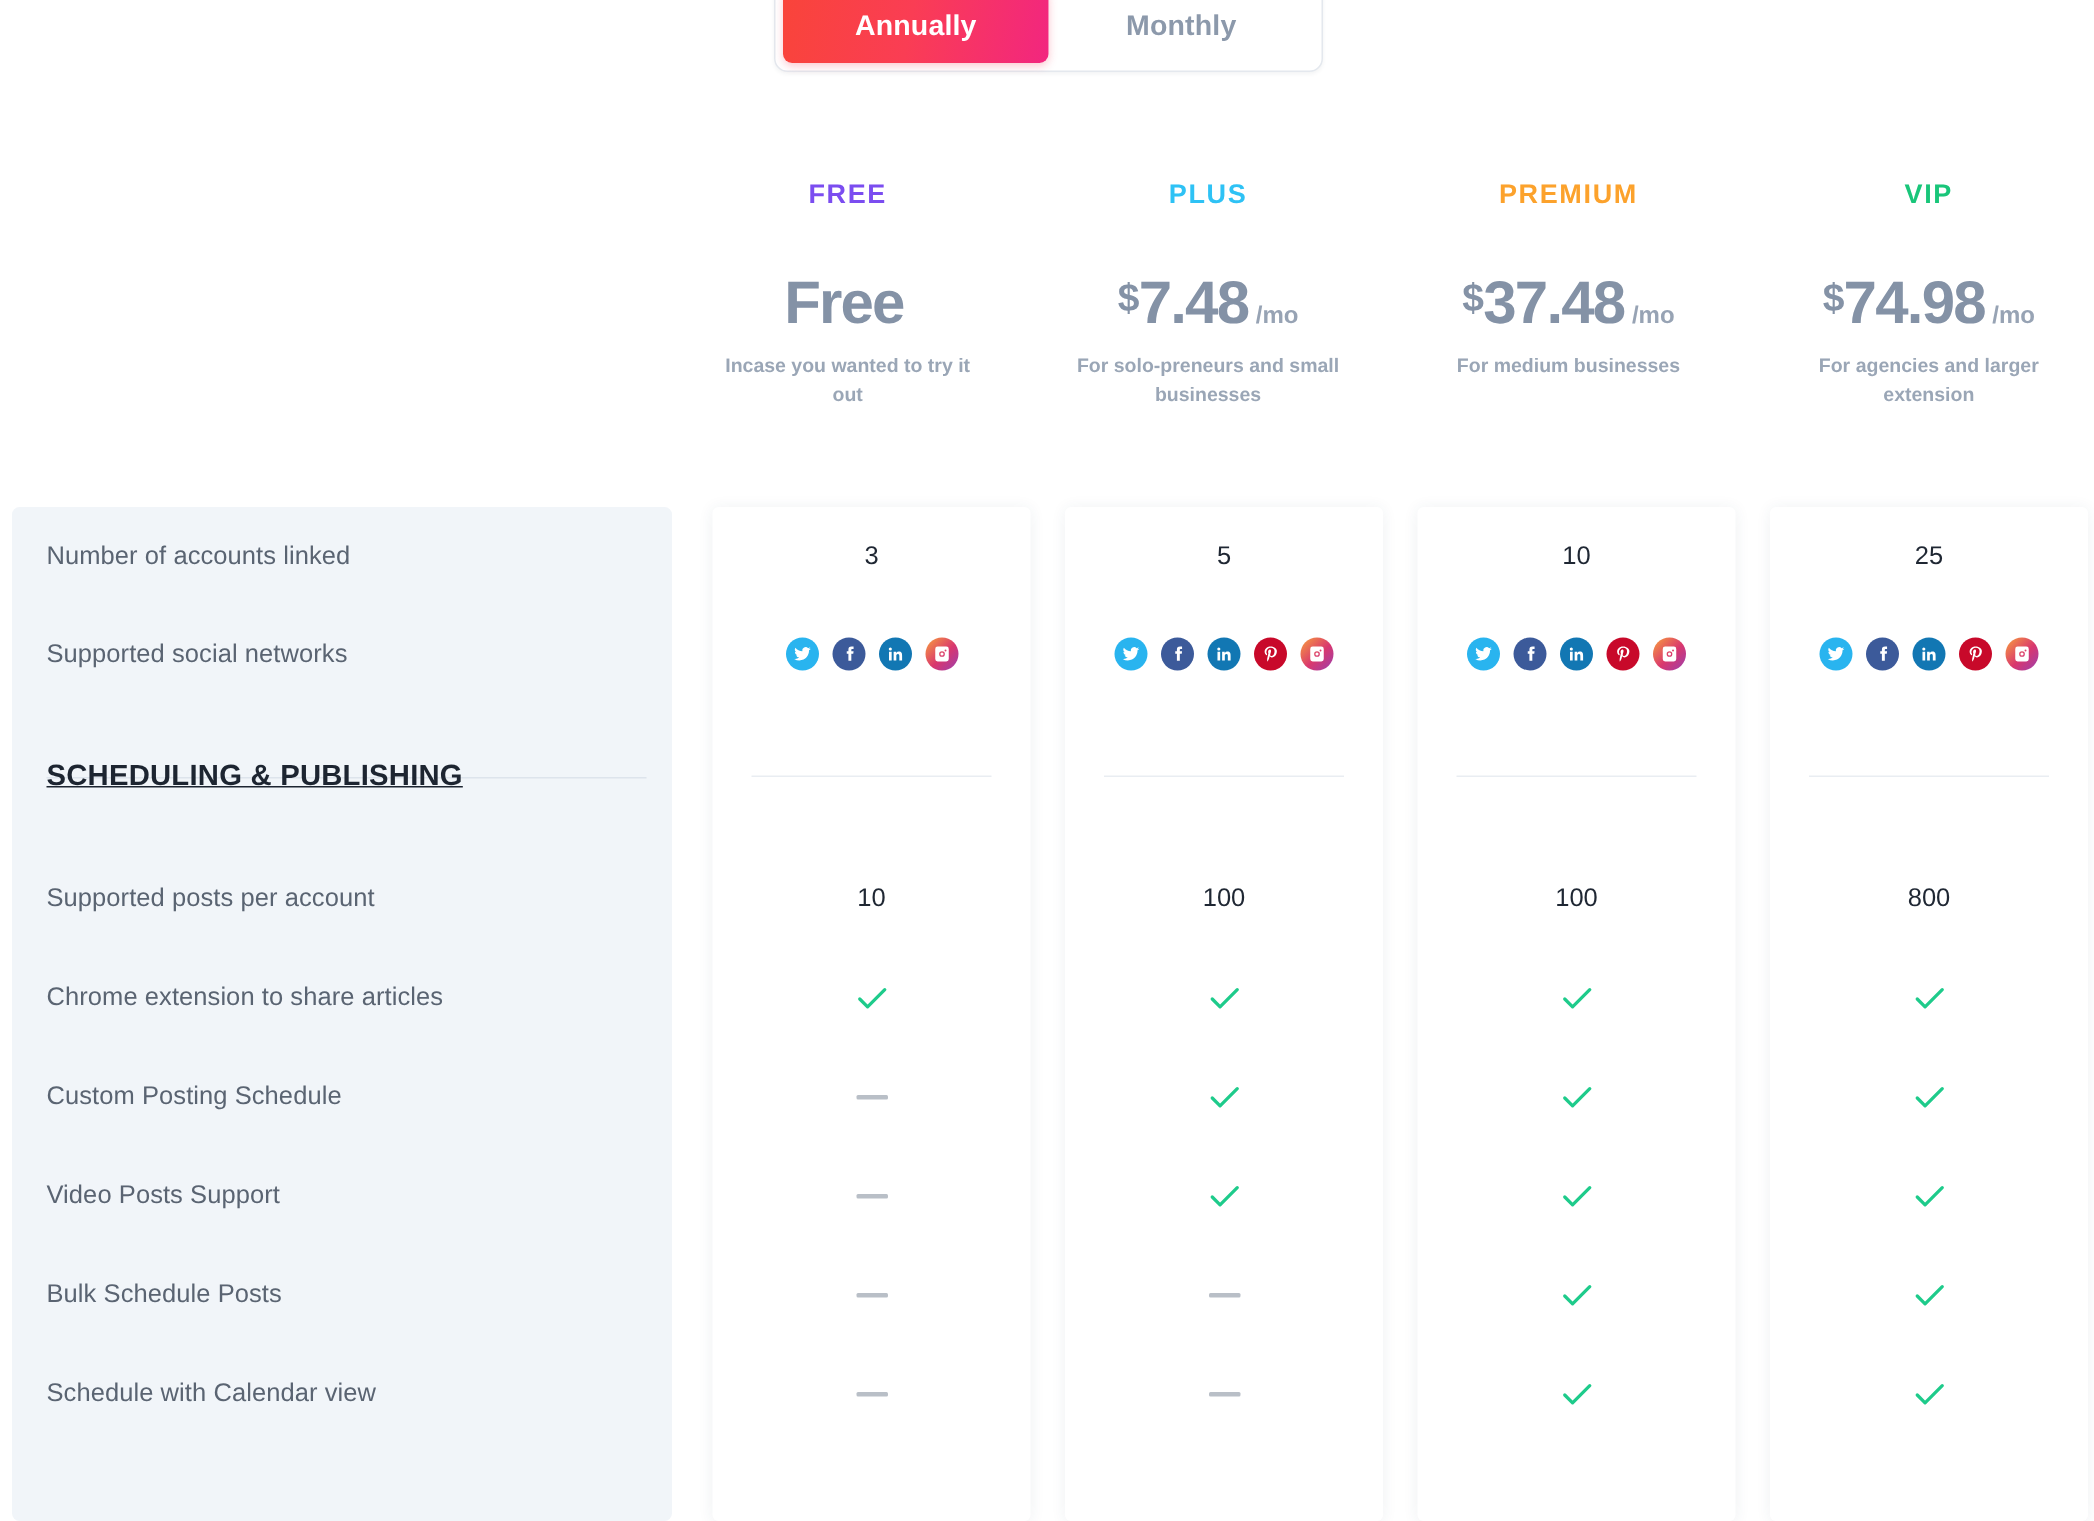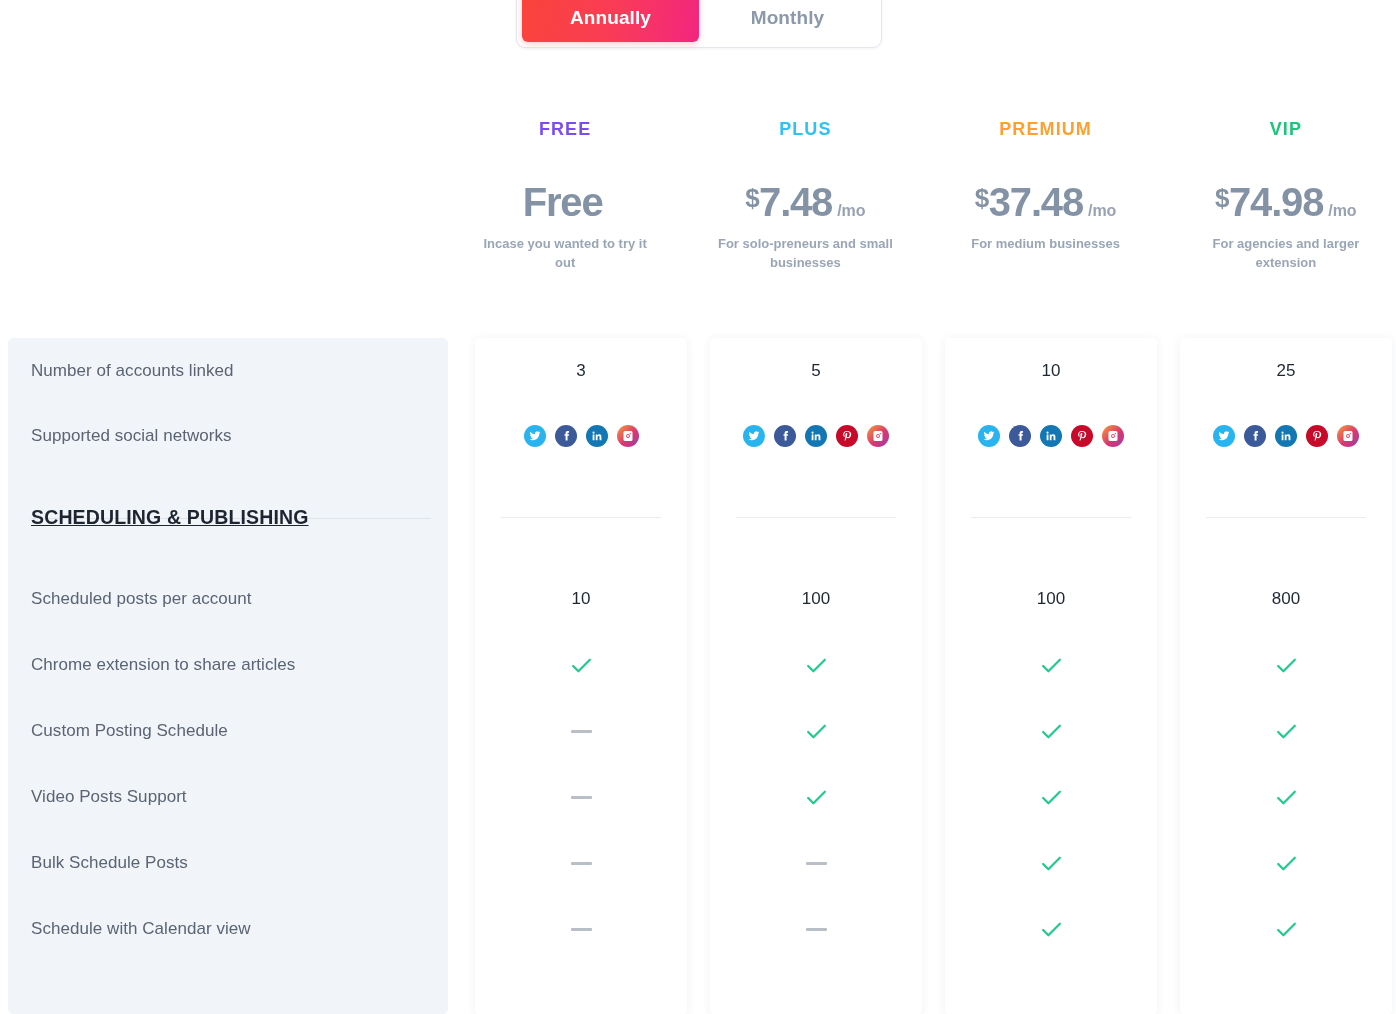--- a/index.html
+++ b/index.html
@@ -289,21 +289,21 @@
 
   <div class="compare">
 
     <div class="feature-panel"></div>
     <div class="panel-divider"></div>
 
     <div class="feature-list">
       <div class="feature-row">Number of accounts linked</div>
       <div class="feature-row">Supported social networks</div>
       <div class="section-head">SCHEDULING &amp; PUBLISHING</div>
-      <div class="feature-row tall">Scheduled posts per account</div>
+      <div class="feature-row tall">Supported posts per account</div>
       <div class="feature-row tall">Chrome extension to share articles</div>
       <div class="feature-row tall">Custom Posting Schedule</div>
       <div class="feature-row tall">Video Posts Support</div>
       <div class="feature-row tall">Bulk Schedule Posts</div>
       <div class="feature-row tall">Schedule with Calendar view</div>
     </div>
 
     <div class="col col-free">
         <div class="cell">3</div>
         <div class="cell">

